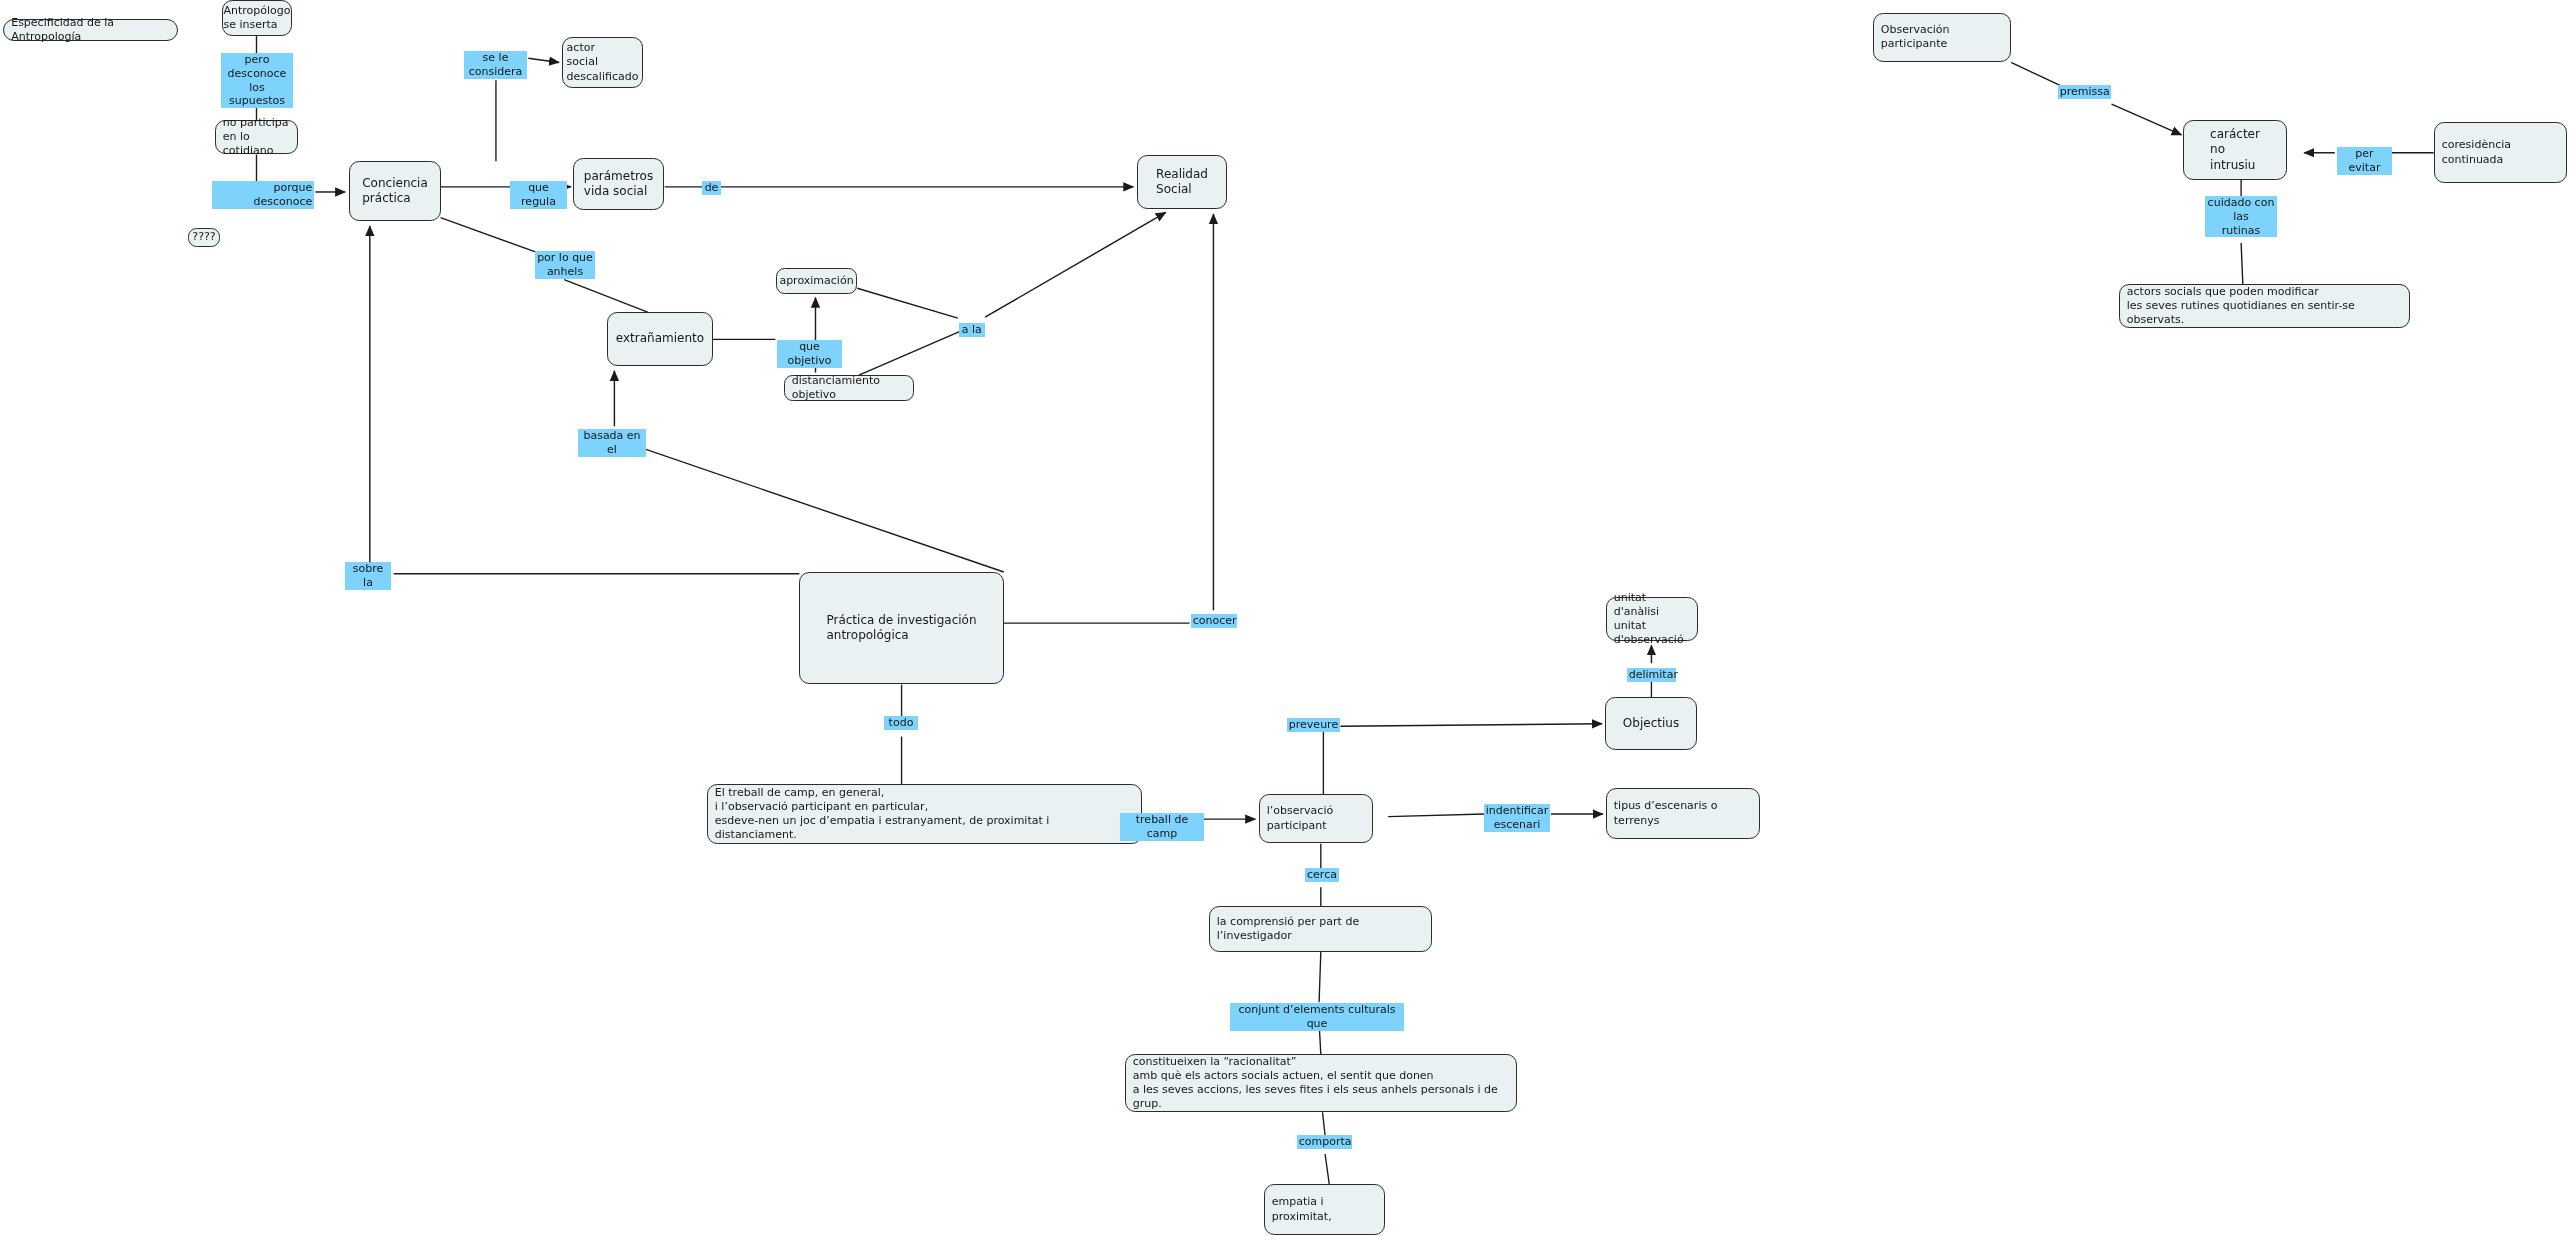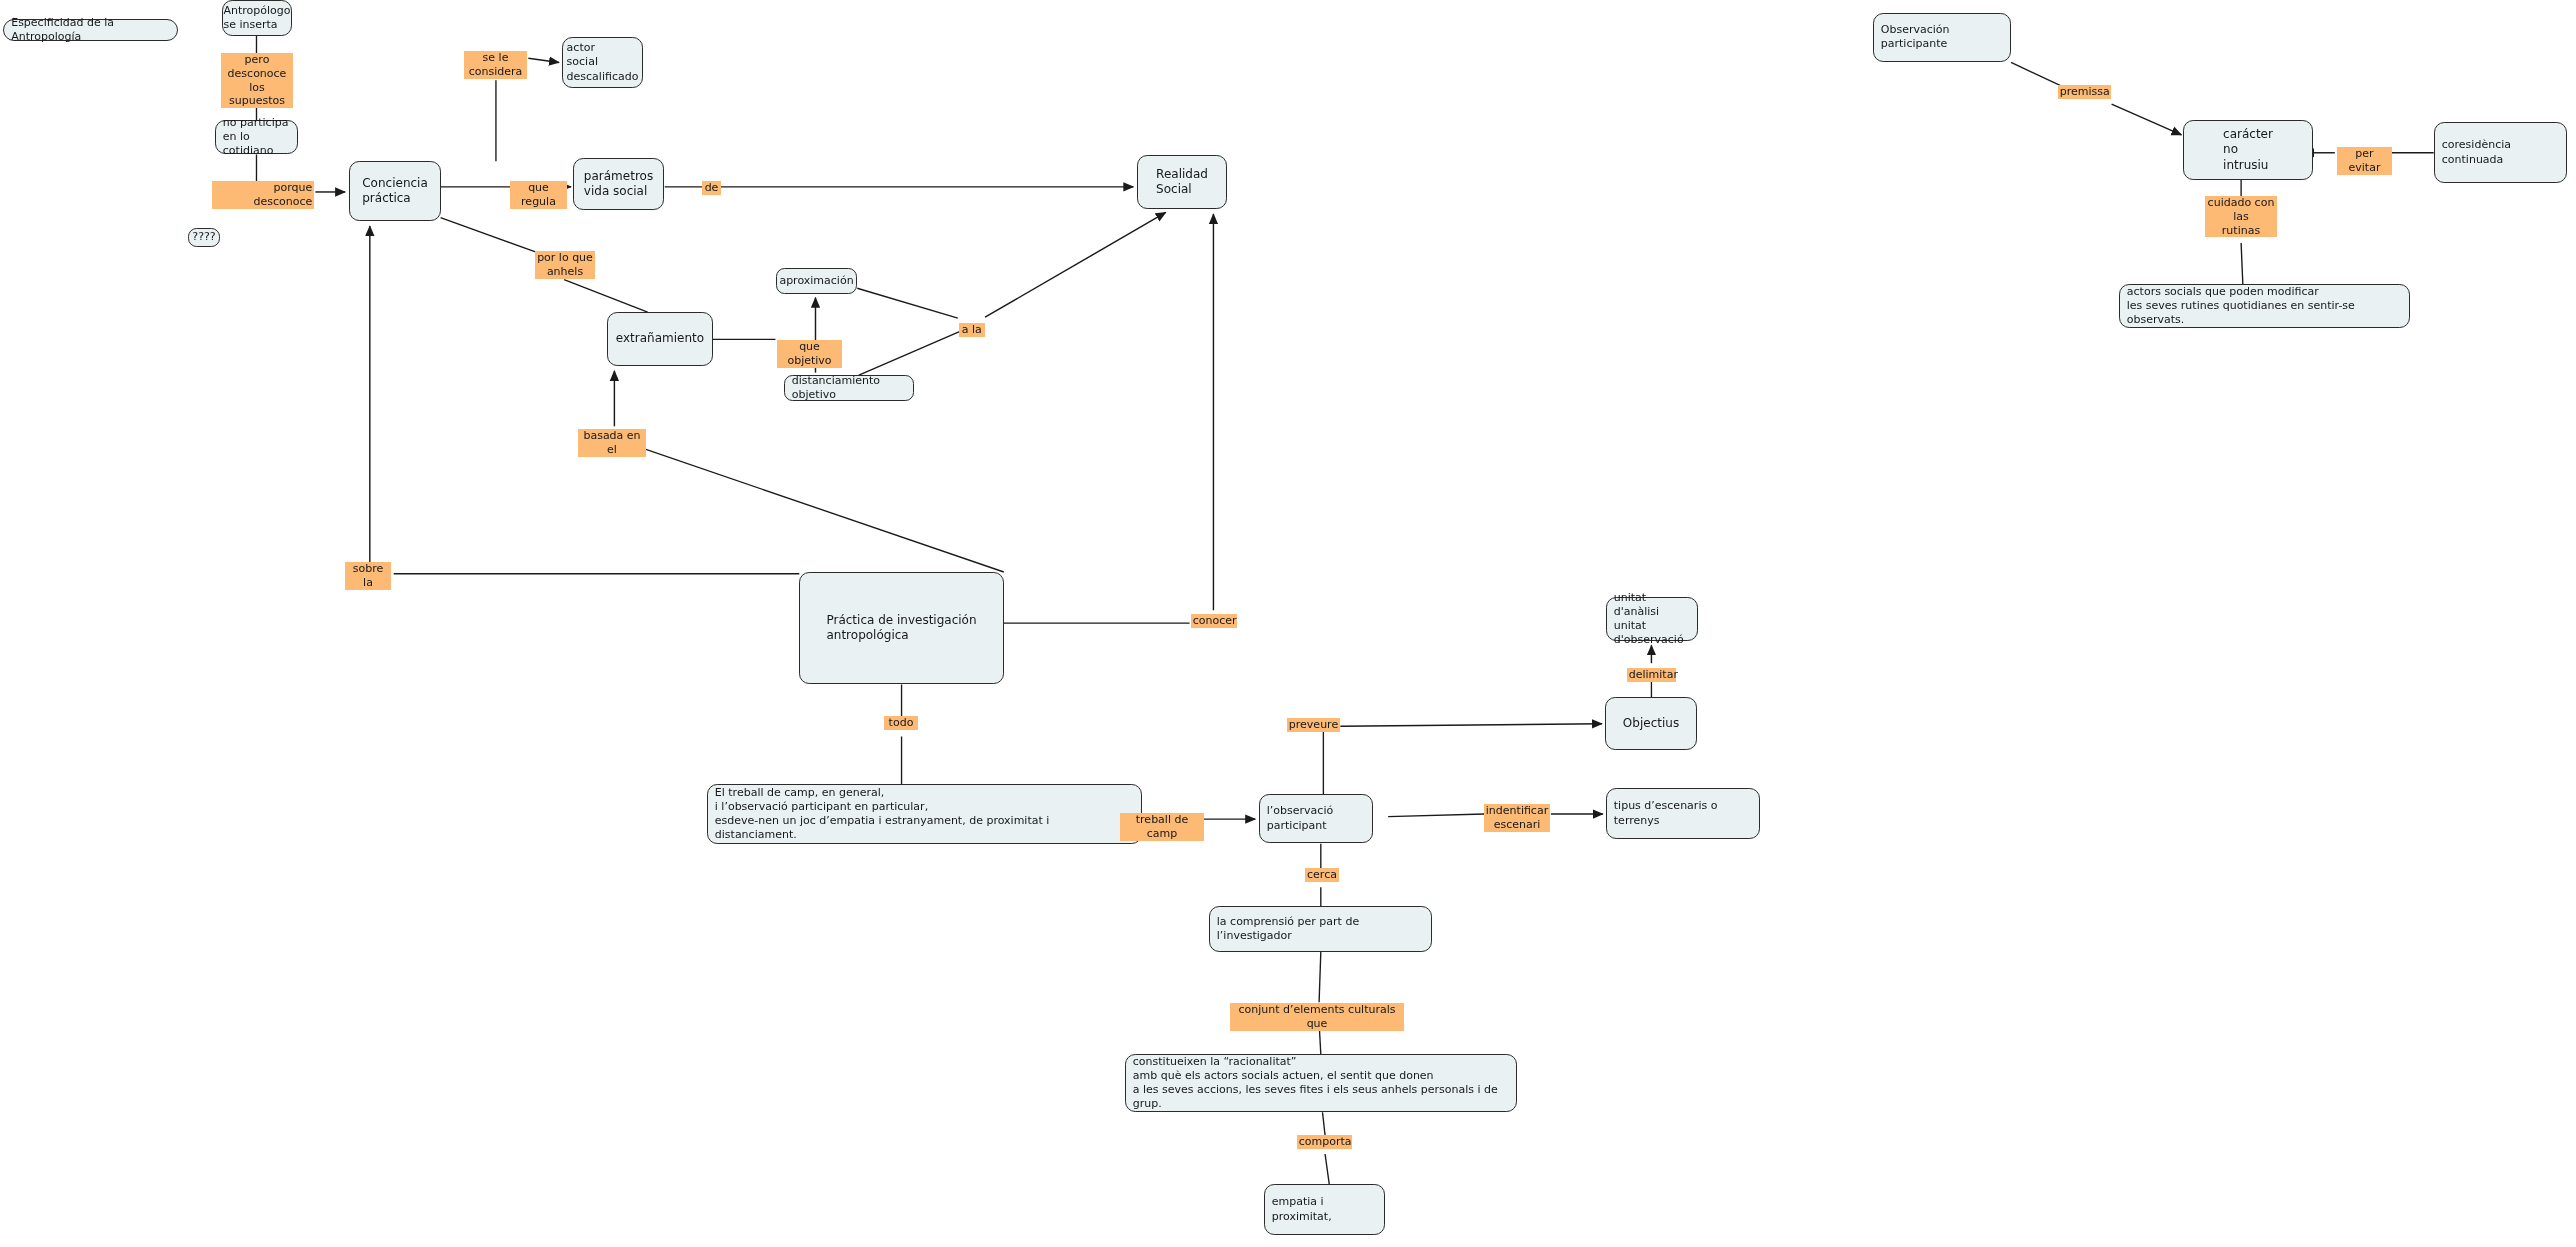--- a/index.html
+++ b/index.html
@@ -19,21 +19,21 @@
     display:flex;align-items:center;justify-content:center;
     text-align:left;
     color:#17181a;
     line-height:1.28;
     padding:3.4px 6.8px;
   }
   .node span{display:block;white-space:pre-line;}
   .lbl{
     position:absolute;
     color:#17181a;
-    background:#fdba74;
+    background:#7dd3fc;
     text-align:center;
     line-height:1.25;
     white-space:pre-line;
     padding:0 1.7px;
     box-sizing:border-box;
   }
 </style>
 </head>
 <body>
 
@@ -205,21 +205,21 @@
   </div>
 
   <div class="node" style="left:1264px;top:1184px;width:121px;height:51px;font-size:11px;">
     <span>empatia i proximitat,</span>
   </div>
 
   <div class="node" style="left:1873px;top:12.8px;width:138px;height:49px;font-size:11px;">
     <span>Observación participante</span>
   </div>
 
-  <div class="node" style="left:2183px;top:120px;width:130px;height:60px;font-size:12px;">
+  <div class="node" style="left:2183px;top:120px;width:104px;height:60px;font-size:12px;">
     <span>carácter
 no
 intrusiu</span>
   </div>
 
   <div class="node" style="left:2434px;top:122px;width:133px;height:61px;font-size:11px;">
     <span>coresidència continuada</span>
   </div>
 
   <div class="node" style="left:2101px;top:284px;width:291px;height:44px;font-size:11px;margin-left:18px;">

